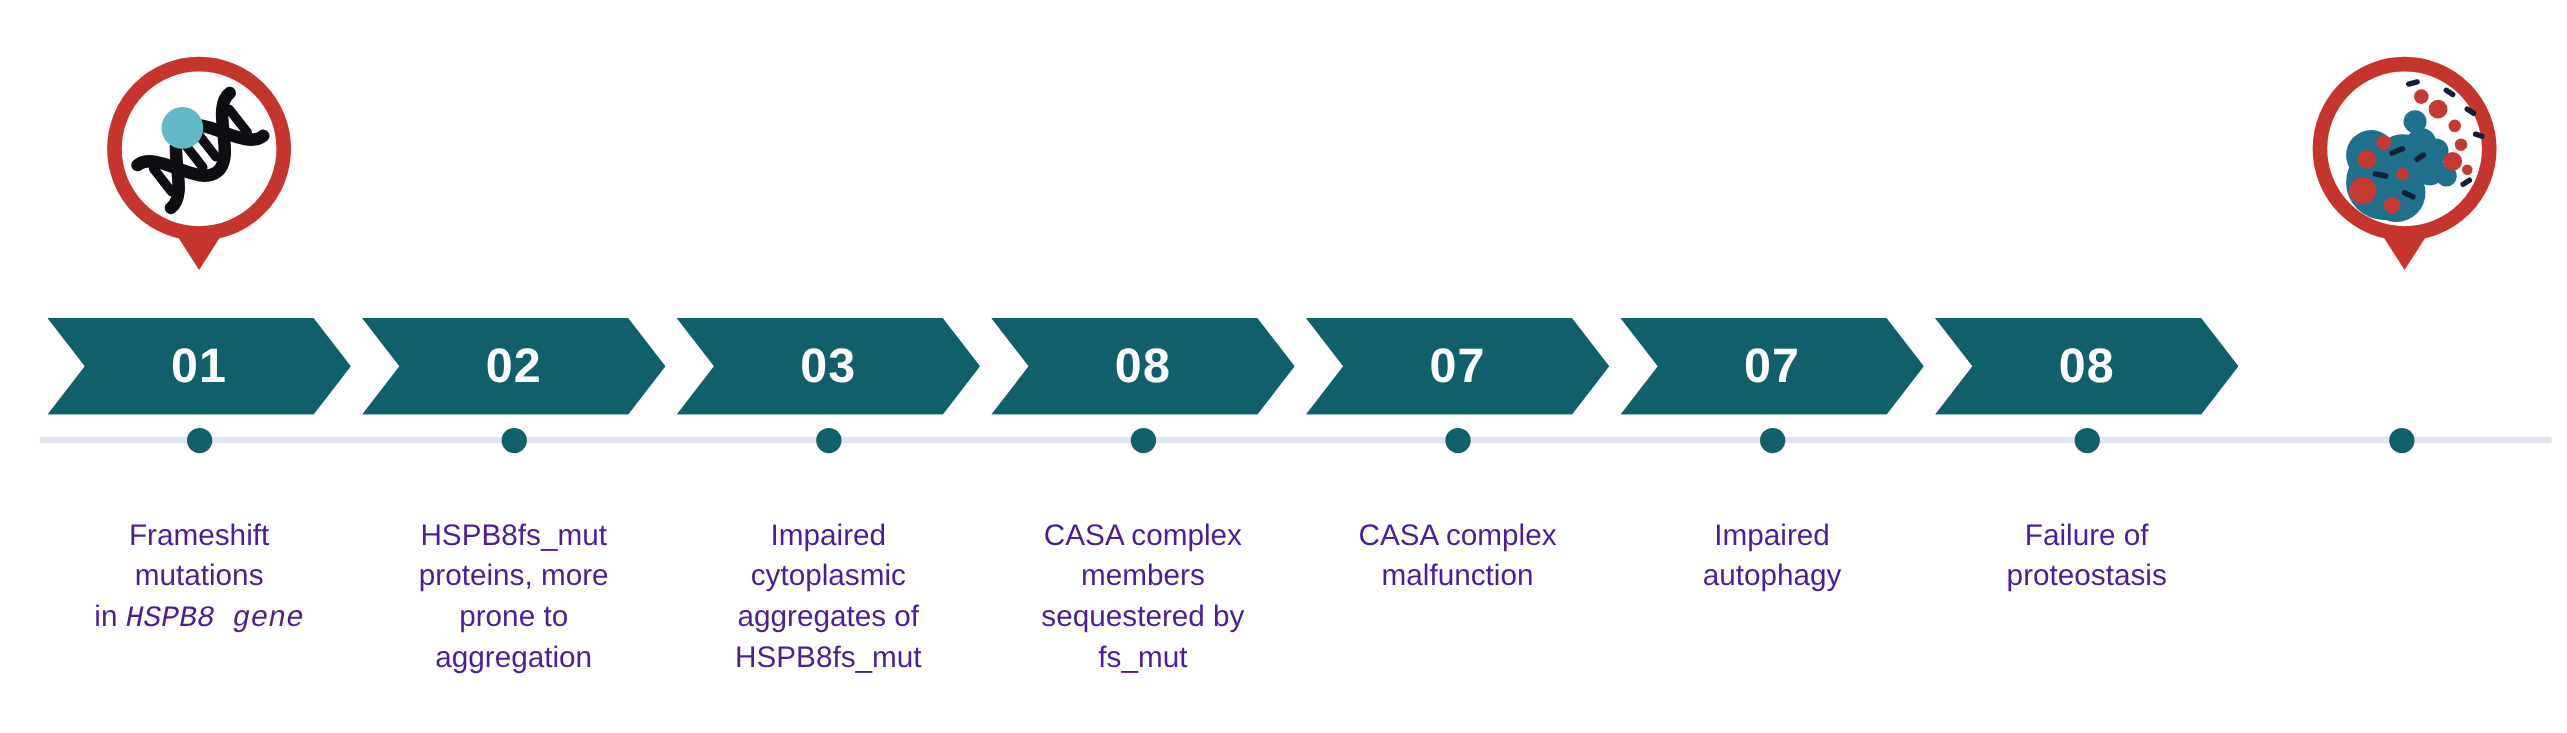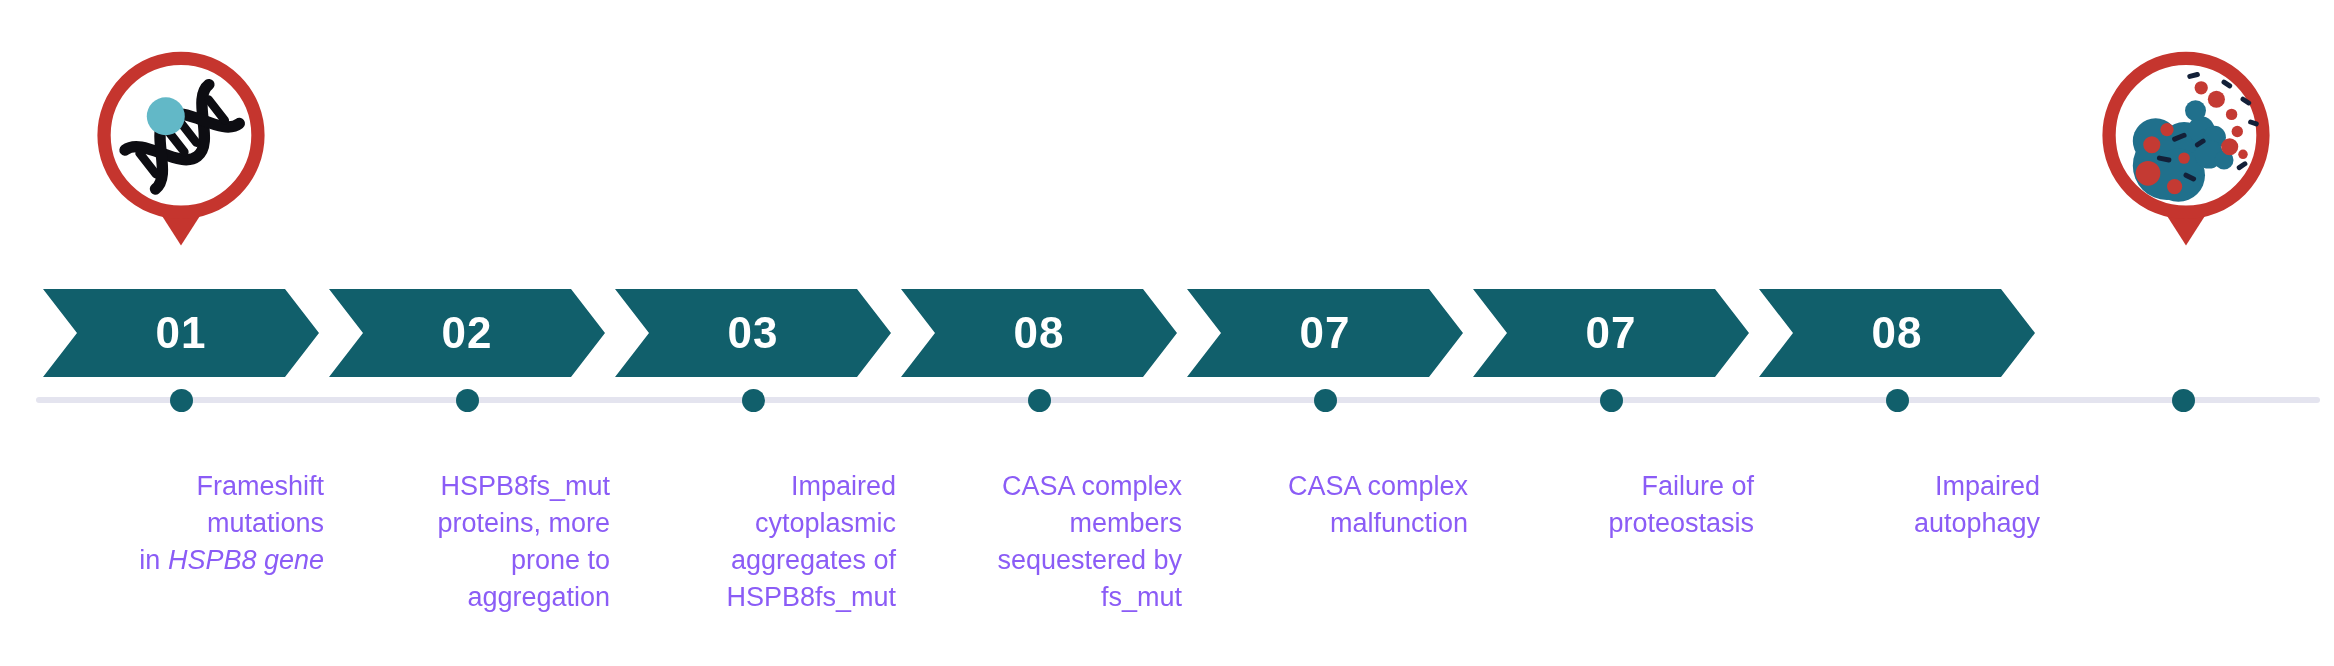--- a/index.html
+++ b/index.html
@@ -68,27 +68,27 @@
 
   
   .labels-row {
     position: absolute;
     left: 38px; top: 468px;
     width: 2288px;
     display: grid;
     grid-template-columns: repeat(8, 1fr);
   }
   .lbl {
-    text-align: right;
+    text-align: center;
     white-space: pre-line;
-    color: #8b5cf6;
+    color: #4c1d95;
     font-size: 27px;
     line-height: 37px;
   }
-  .lbl .it { font-style: italic; }
+  .lbl .it { font-style: italic; font-family: Liberation Mono, monospace; }
 </style>
 </head>
 <body>
 
 <div class="stage">
 
   <svg class="pin pin-left" viewBox="0 0 100 110" aria-hidden="true">
     <path d="M50,105 L34,80 L66,80 Z" fill="#c5352e"></path>
     <circle cx="50" cy="47" r="40.5" fill="#ffffff" stroke="#c5352e" stroke-width="7"></circle>
     <g transform="rotate(-38 50 47)">
@@ -189,19 +189,19 @@
     <div class="lbl"><span>Impaired
 cytoplasmic
 aggregates of
 HSPB8fs_mut</span></div>
     <div class="lbl"><span>CASA complex
 members
 sequestered by
 fs_mut</span></div>
     <div class="lbl"><span>CASA complex
 malfunction</span></div>
+    <div class="lbl"><span>Impaired
+autophagy</span></div>
     <div class="lbl"><span>Failure of
 proteostasis</span></div>
-    <div class="lbl"><span>Impaired
-autophagy</span></div>
   </div>
 
 </div>
 
 </body></html>

